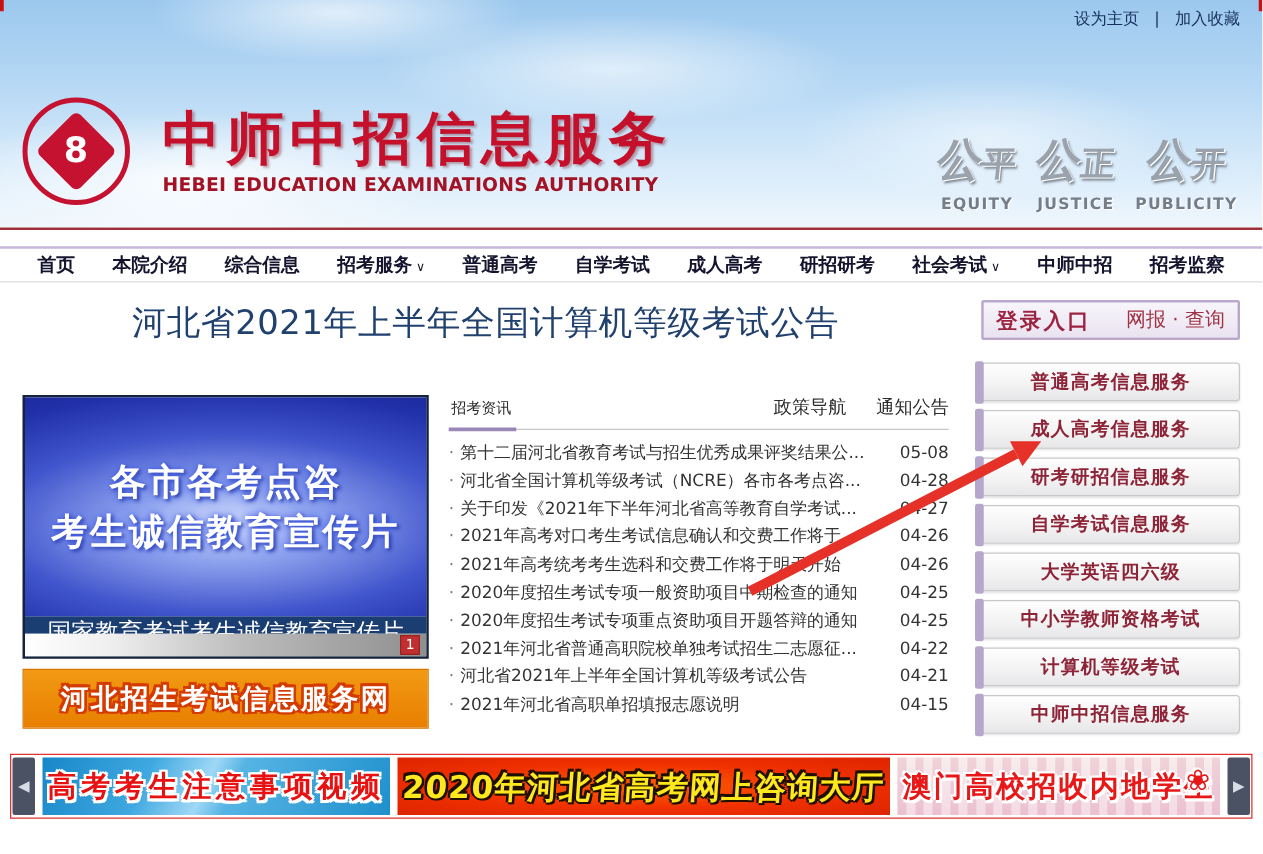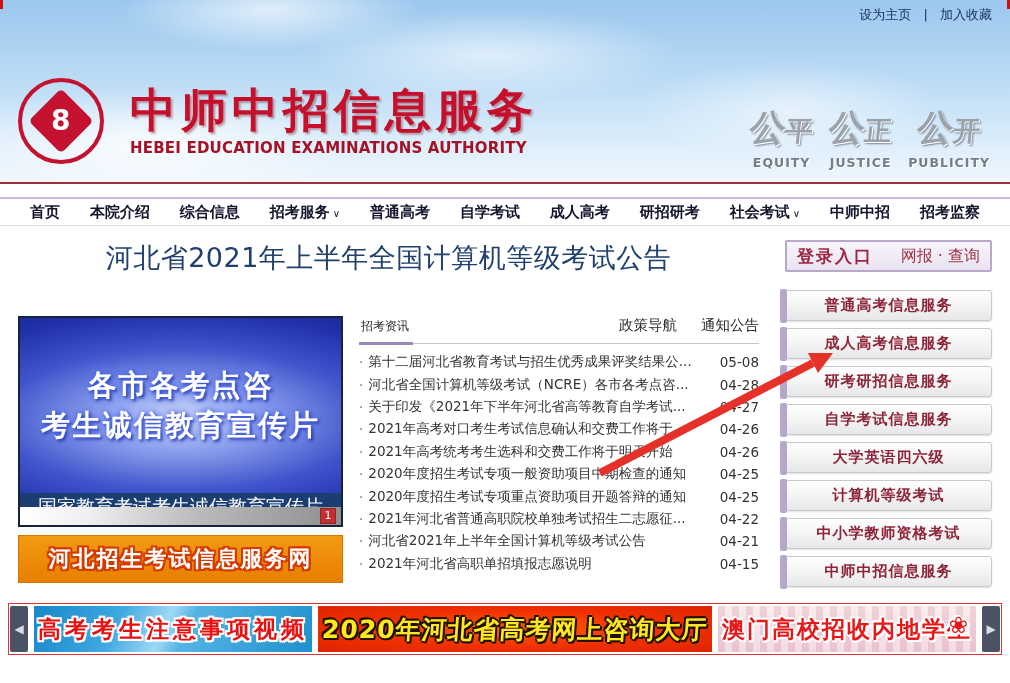--- a/index.html
+++ b/index.html
@@ -272,25 +272,25 @@
       <div class="side-btn">
           <span class="stripe"></span>
           <span class="lbl">自学考试信息服务</span>
         </div>
       <div class="side-btn">
           <span class="stripe"></span>
           <span class="lbl">大学英语四六级</span>
         </div>
       <div class="side-btn">
           <span class="stripe"></span>
+          <span class="lbl">中小学教师资格考试</span>
+        </div>
+      <div class="side-btn">
+          <span class="stripe"></span>
           <span class="lbl">计算机等级考试</span>
-        </div>
-      <div class="side-btn">
-          <span class="stripe"></span>
-          <span class="lbl">中小学教师资格考试</span>
         </div>
       <div class="side-btn">
           <span class="stripe"></span>
           <span class="lbl">中师中招信息服务</span>
         </div>
     </div>
   </div>
 </div>
 
 <div class="bottom-strip">

